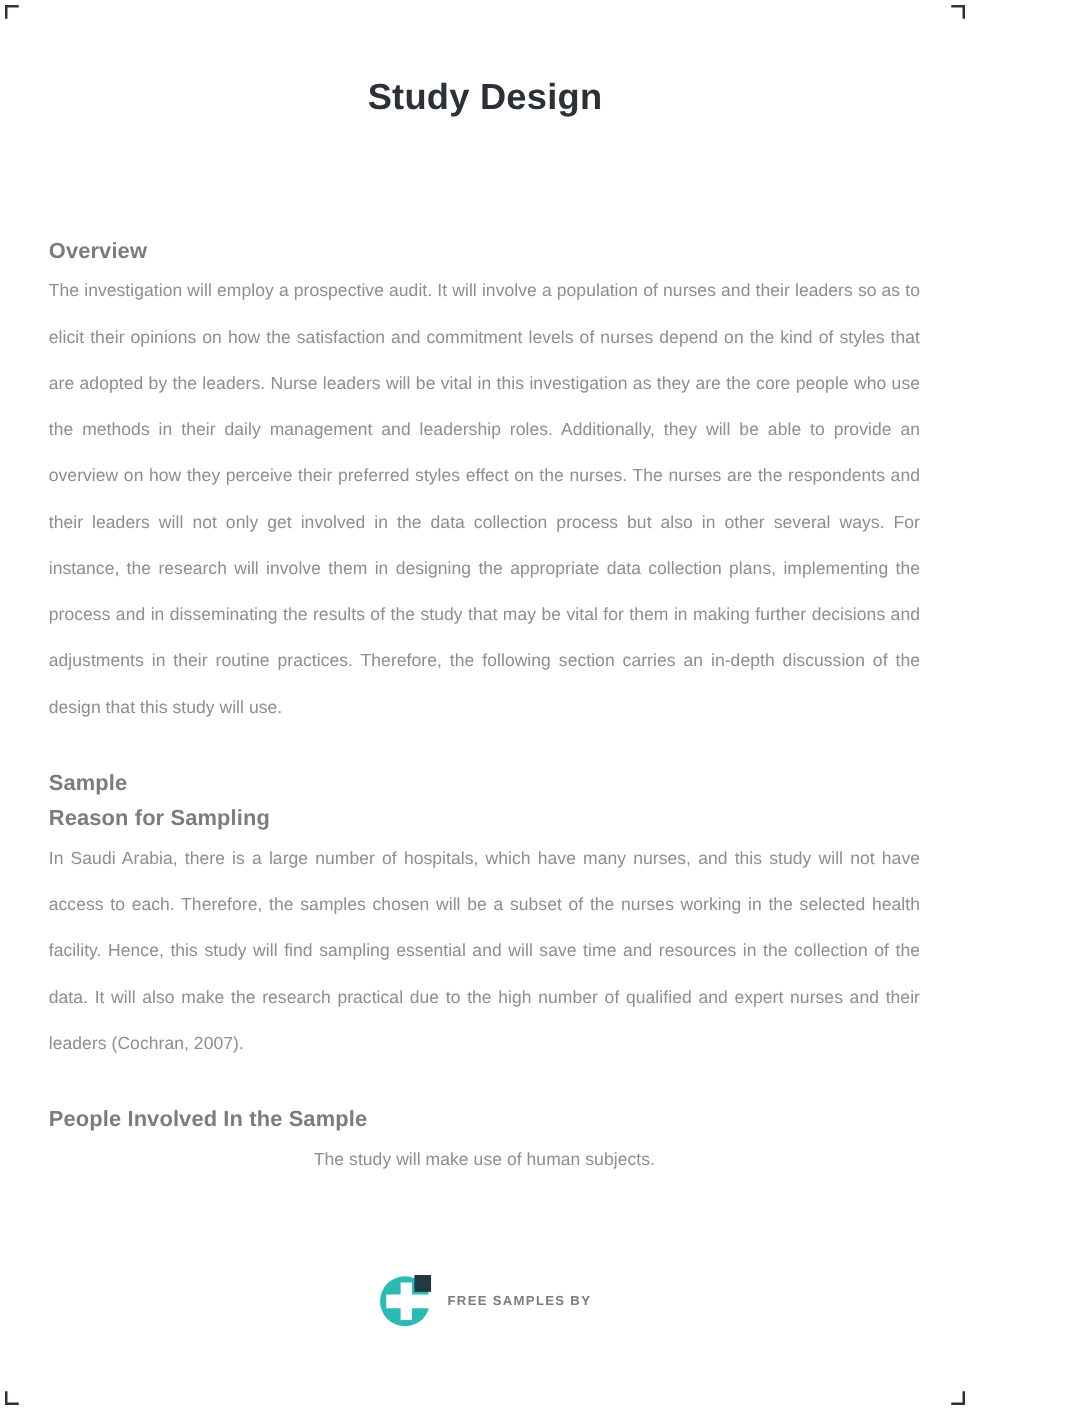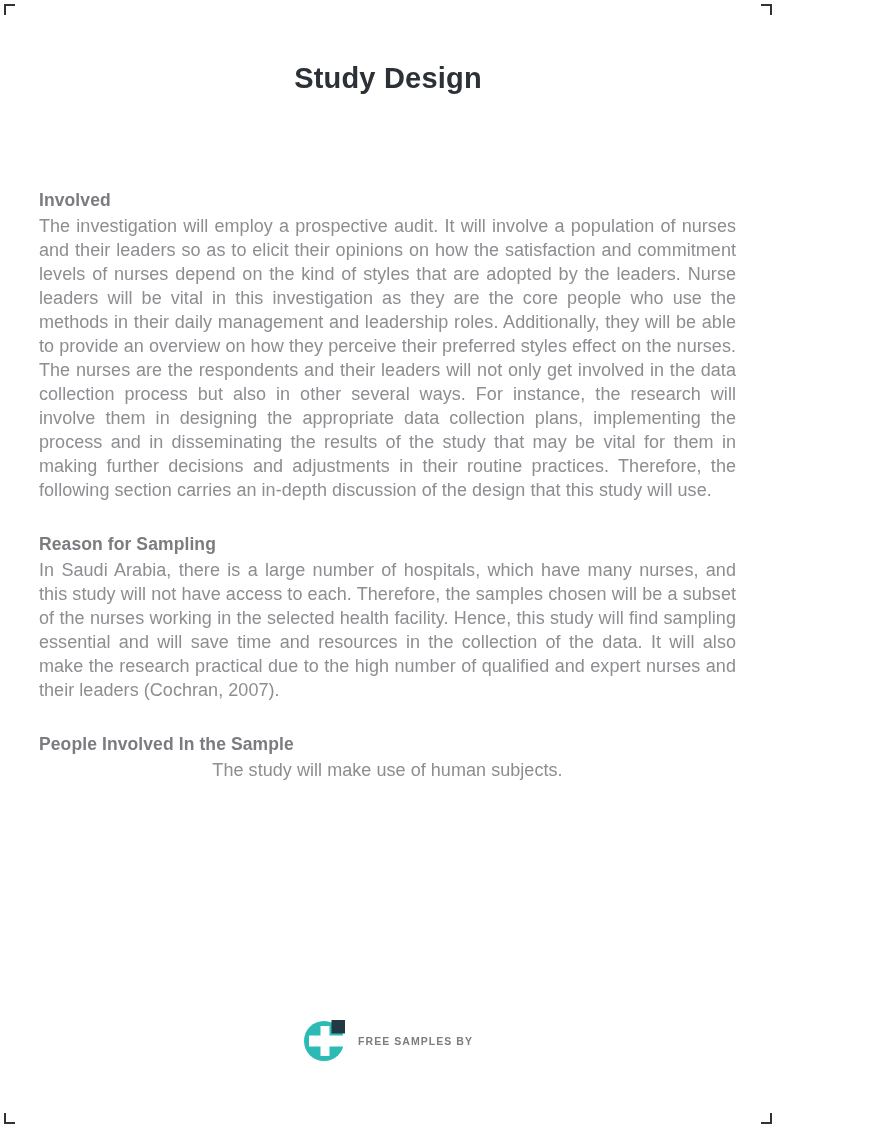--- a/index.html
+++ b/index.html
@@ -55,23 +55,23 @@
   .section-heading {
     font-size: 17.5px;
     font-weight: bold;
     color: #7b7b80;
     line-height: 28px;
     margin: 0;
     letter-spacing: 0.1px;
   }
 
   .body-text {
-    font-size: 18px;
+    font-size: 14px;
     color: #8d8d92;
-    line-height: 24px;
+    line-height: 37px;
     text-align: justify;
     margin: 0;
     letter-spacing: 0.05px;
   }
   .body-text.flush { text-align: center; }
 
   .spacer-block { height: 28px; }
 
   
   .footer {
@@ -122,27 +122,28 @@
   <span class="corner tl"></span>
   <span class="corner tr"></span>
   <span class="corner bl"></span>
   <span class="corner br"></span>
 
   <h1 class="doc-title">Study Design</h1>
 
   <div class="content">
 
     <div>
-      <div class="section-heading">Involved</div>
+      <div class="section-heading">Overview</div>
       <p class="body-text">The investigation will employ a prospective audit. It will involve a population of nurses and their leaders so as to elicit their opinions on how the satisfaction and commitment levels of nurses depend on the kind of styles that are adopted by the leaders. Nurse leaders will be vital in this investigation as they are the core people who use the methods in their daily management and leadership roles. Additionally, they will be able to provide an overview on how they perceive their preferred styles effect on the nurses. The nurses are the respondents and their leaders will not only get involved in the data collection process but also in other several ways. For instance, the research will involve them in designing the appropriate data collection plans, implementing the process and in disseminating the results of the study that may be vital for them in making further decisions and adjustments in their routine practices. Therefore, the following section carries an in-depth discussion of the design that this study will use.</p>
     </div>
 
     <div class="spacer-block"></div>
 
     <div>
+      <div class="section-heading">Sample</div>
       <div class="section-heading">Reason for Sampling</div>
       <p class="body-text">In Saudi Arabia, there is a large number of hospitals, which have many nurses, and this study will not have access to each. Therefore, the samples chosen will be a subset of the nurses working in the selected health facility. Hence, this study will find sampling essential and will save time and resources in the collection of the data. It will also make the research practical due to the high number of qualified and expert nurses and their leaders (Cochran, 2007).</p>
     </div>
 
     <div class="spacer-block"></div>
 
     <div>
       <div class="section-heading">People Involved In the Sample</div>
       <p class="body-text flush">The study will make use of human subjects.</p>
     </div>

